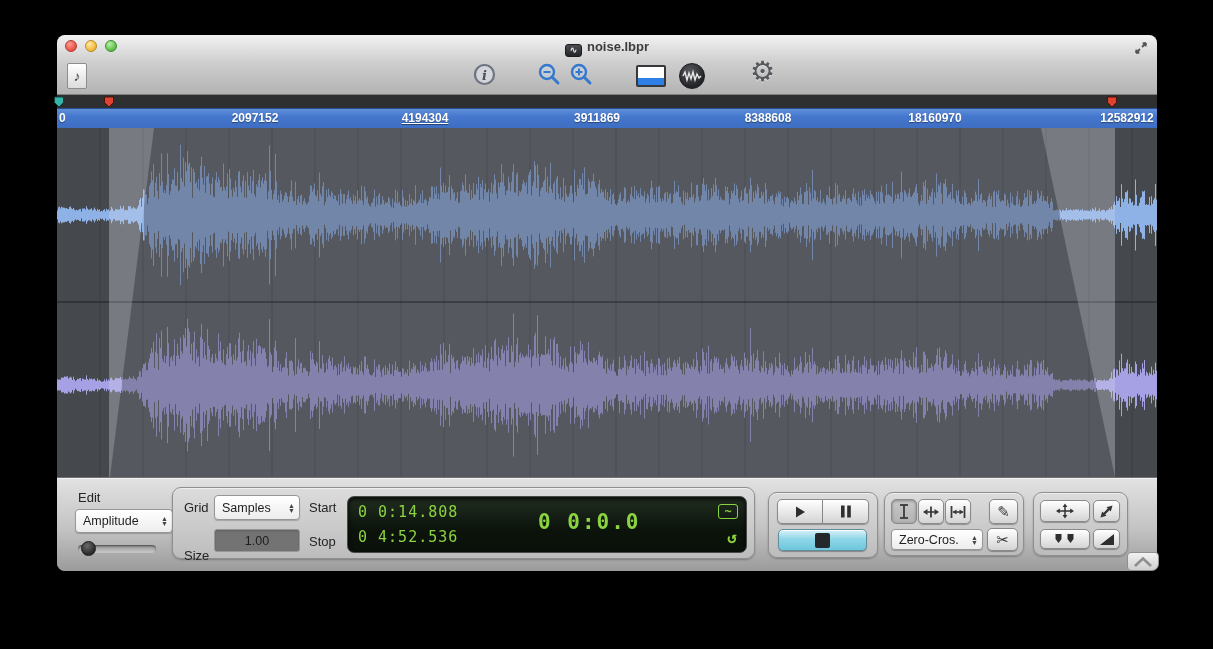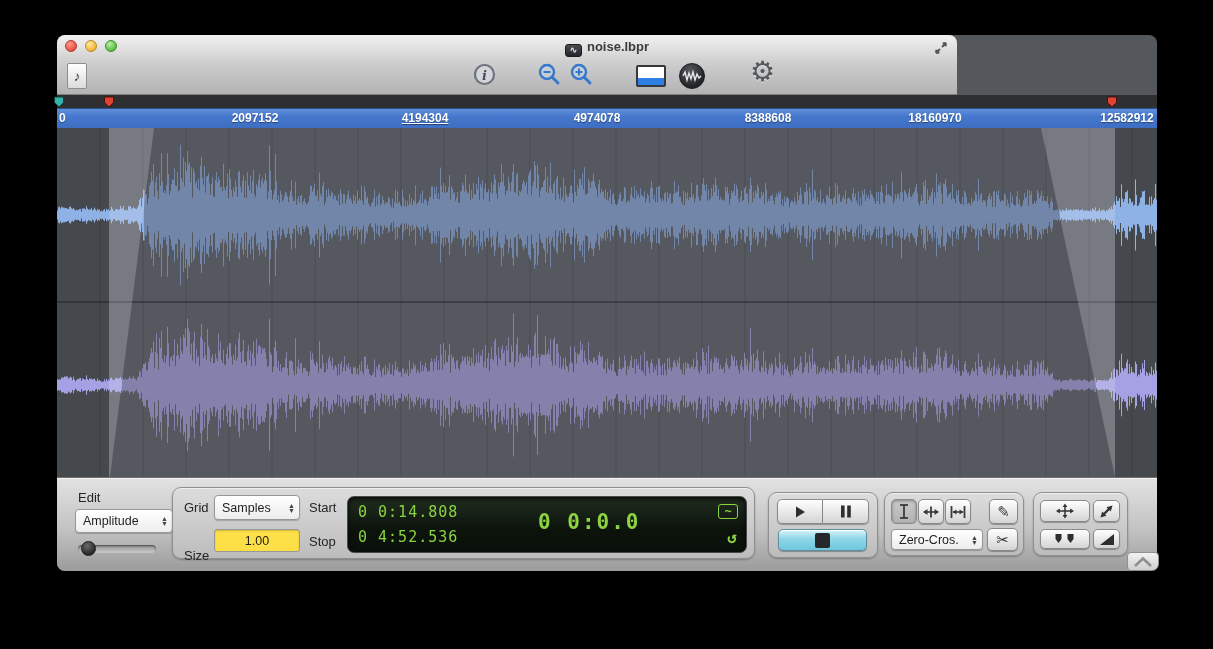--- a/index.html
+++ b/index.html
@@ -3,21 +3,21 @@
 <meta charset="utf-8">
 <style>
   * { margin:0; padding:0; box-sizing:border-box; }
   html,body { width:1213px; height:649px; background:#000; overflow:hidden;
               font-family:"Liberation Sans", sans-serif; }
   .stage { position:relative; width:1213px; height:649px; background:#000; }
   .window { position:absolute; left:57px; top:35px; width:1100px; height:536px;
             border-radius:8px; background:#54575c; box-shadow:0 10px 30px rgba(0,0,0,.7); }
 
   
-  .chrome { position:absolute; left:0; top:0; width:900px; height:60px;
+  .chrome { position:absolute; left:0; top:0; width:1100px; height:60px;
             border-radius:8px 8px 0 0;
             background:linear-gradient(#f2f2f2, #cfcfcf 45%, #b3b3b3);
             border-bottom:1px solid #7f7f7f; }
   .traffic { position:absolute; top:5px; left:8px; display:flex; gap:8px; }
   .light { width:12px; height:12px; border-radius:50%; }
   .light.red    { background:radial-gradient(circle at 35% 30%, #ff9a8d, #ec5b4f 60%, #c93a2e); border:1px solid #b33a31;}
   .light.yellow { background:radial-gradient(circle at 35% 30%, #ffe9a8, #f5bd45 60%, #d79c25); border:1px solid #b98b22;}
   .light.green  { background:radial-gradient(circle at 35% 30%, #b8f0a8, #68c351 60%, #3f9e2e); border:1px solid #3f8f2f;}
   .title-wrap { position:absolute; top:4px; left:0; width:1100px; text-align:center;
                 font-size:13px; font-weight:bold; color:#3c3c3c; }
@@ -60,21 +60,21 @@
   .group { position:absolute; border:1px solid #8f8f8f; border-radius:9px;
            background:linear-gradient(#dcdcdc,#bcbcbc);
            box-shadow: inset 0 1px 0 rgba(255,255,255,.55), 0 1px 2px rgba(0,0,0,.25); }
   .select { position:absolute; display:flex; align-items:center;
             background:linear-gradient(#ffffff,#ededed); border:1px solid #979797; border-radius:4px;
             font-size:12.5px; color:#1e1e1e; padding:0 4px 0 7px;
             box-shadow:0 1px 1px rgba(0,0,0,.2); }
   .select .sel-text { flex:1; }
   .stepper { display:flex; flex-direction:column; align-items:center; line-height:5px;
              font-size:7px; color:#444; margin-left:4px; }
-  .textfield { position:absolute; background:#fde047; border:1px solid #979797; border-radius:3px;
+  .textfield { position:absolute; background:#737373; border:1px solid #979797; border-radius:3px;
                font-size:12.5px; color:#1e1e1e; text-align:center;
                font-family:"Liberation Sans", sans-serif;
                box-shadow: inset 0 1px 2px rgba(0,0,0,.18); }
   .btn { position:absolute; background:linear-gradient(#ffffff,#d4d4d4);
          border:1px solid #8a8a8a; border-radius:5px;
          box-shadow:0 1px 1px rgba(0,0,0,.3), inset 0 1px 0 #fff;
          display:flex; align-items:center; justify-content:center; }
   .btn.selected { background:linear-gradient(#c9c9c9,#b2b2b2);
                   box-shadow: inset 0 1px 3px rgba(0,0,0,.35); }
   .btn .glyph { font-size:15px; color:#3a3a3a; }
@@ -165,21 +165,21 @@
     </svg>
     <svg class="marker" style="left:1049px" width="12" height="12" viewBox="0 0 12 12">
       <path d="M1.5,1 h9 v5.5 L6,11 1.5,6.5 z" fill="#df4231" stroke="#4a100a" stroke-width="1"></path>
     </svg>
   </div>
 
   <div class="ruler" id="ruler">
         <span class="tick-label first" style="left: 2px;">0</span>
         <span class="tick-label" style="left: 198px;">2097152</span>
         <span class="tick-label" style="left: 368px; text-decoration: underline;">4194304</span>
-        <span class="tick-label" style="left: 540px;">4974078</span>
+        <span class="tick-label" style="left: 540px;">3911869</span>
         <span class="tick-label" style="left: 711px;">8388608</span>
         <span class="tick-label" style="left: 878px;">18160970</span>
         <span class="tick-label" style="left: 1070px;">12582912</span>
       </div>
 
   <div class="wavearea">
     <svg id="wavesvg" width="1100" height="349">
           <rect x="0" y="0" width="1100" height="349" fill="#55585e"></rect>
           <rect x="0" y="0" width="52" height="349" fill="#45484d"></rect>
           <rect x="1058" y="0" width="42" height="349" fill="#45484d"></rect>

